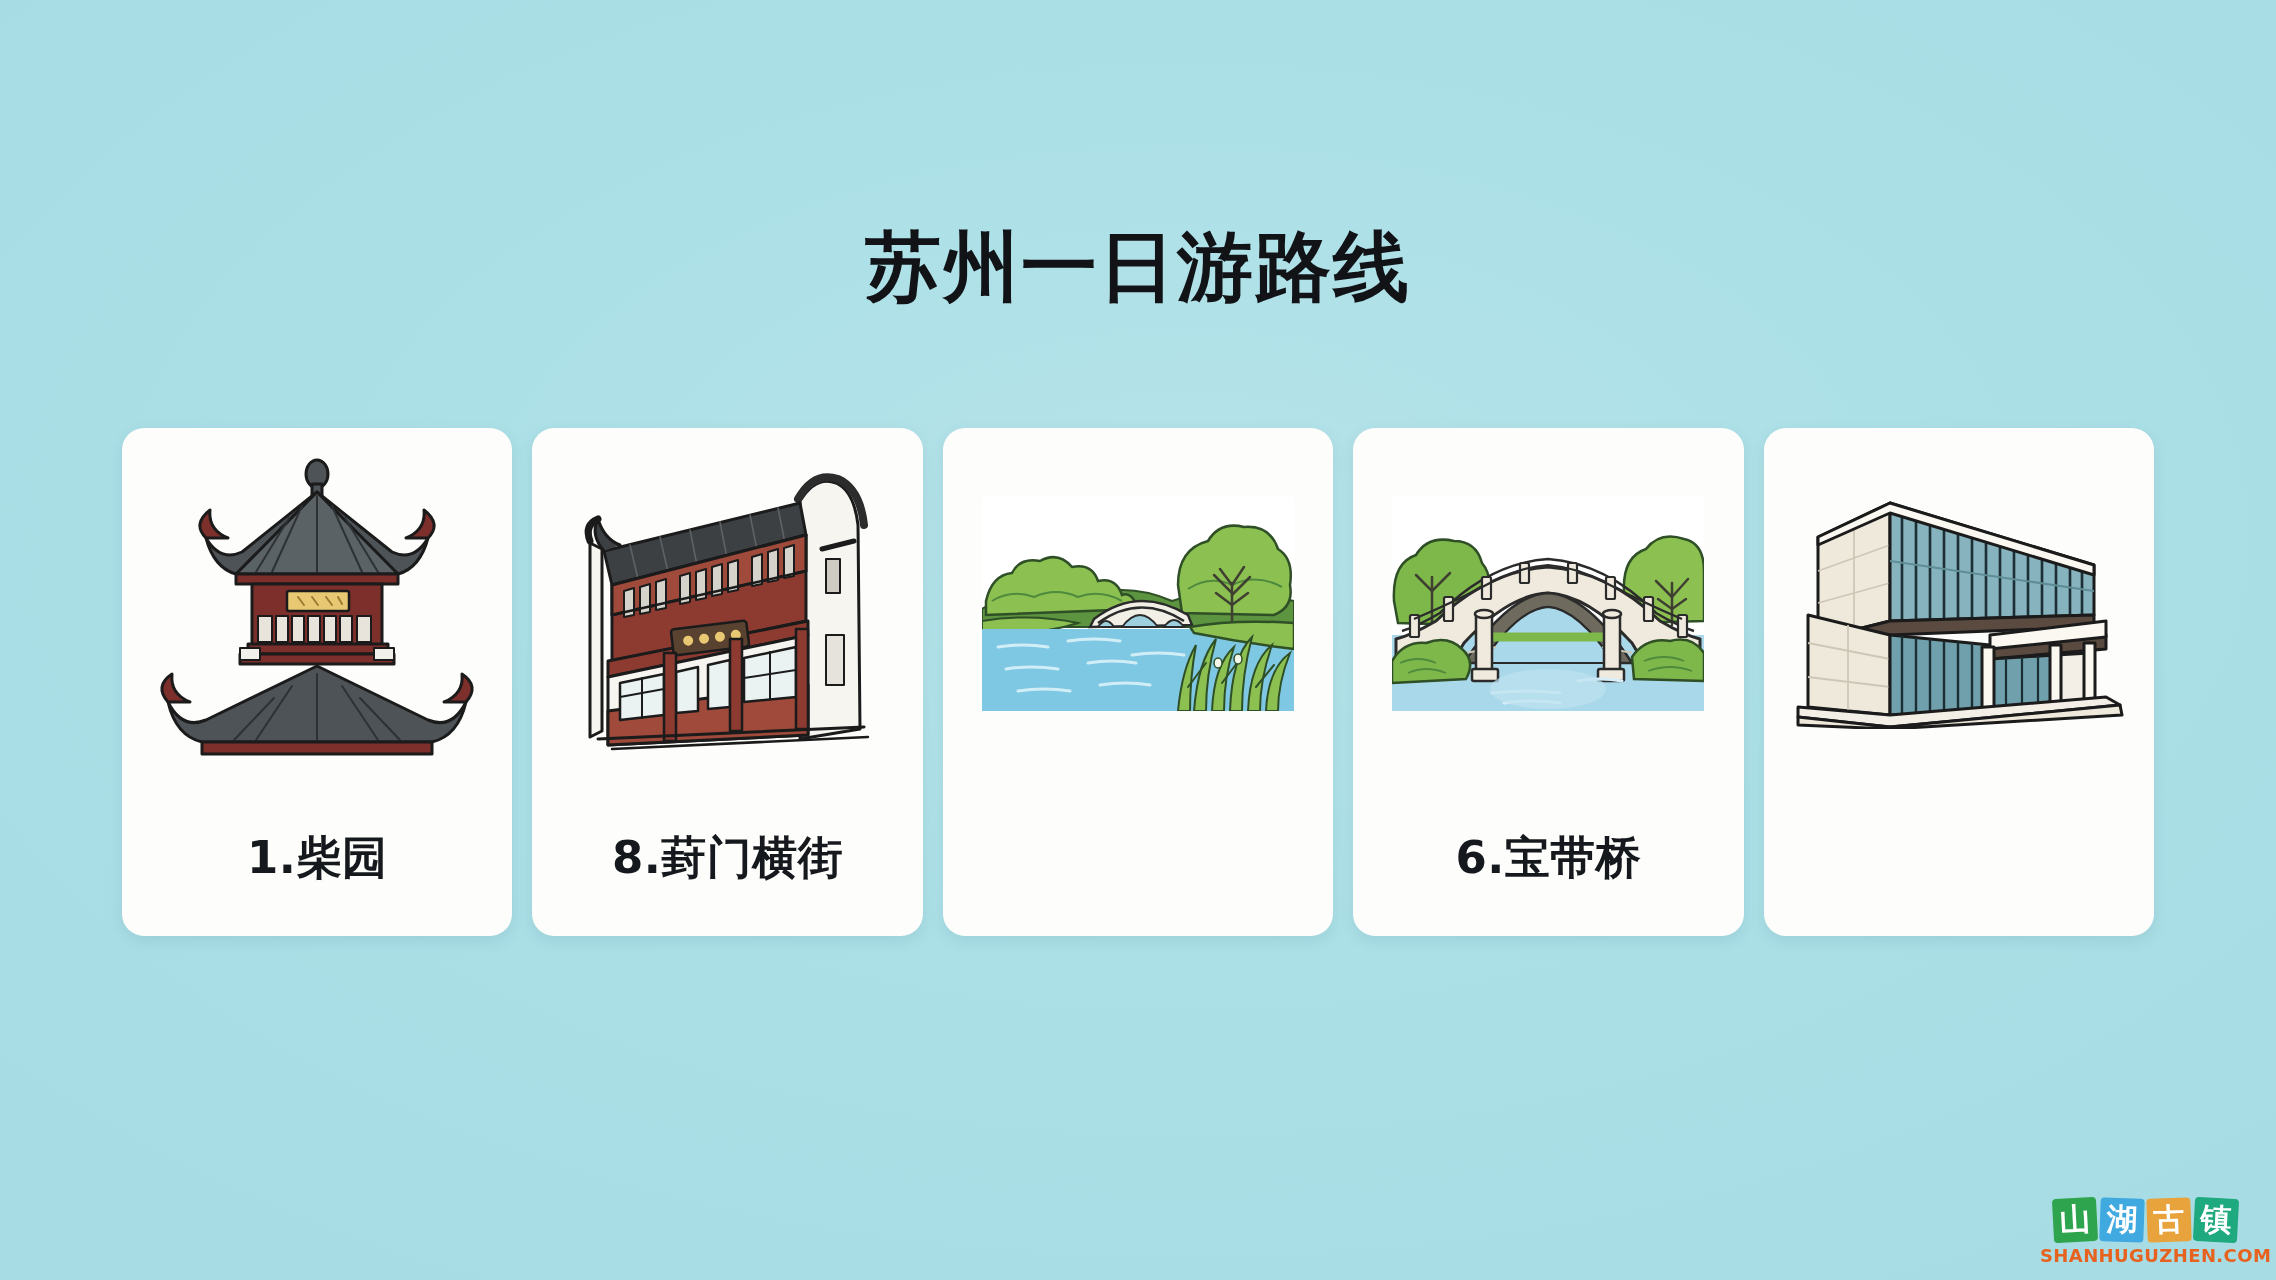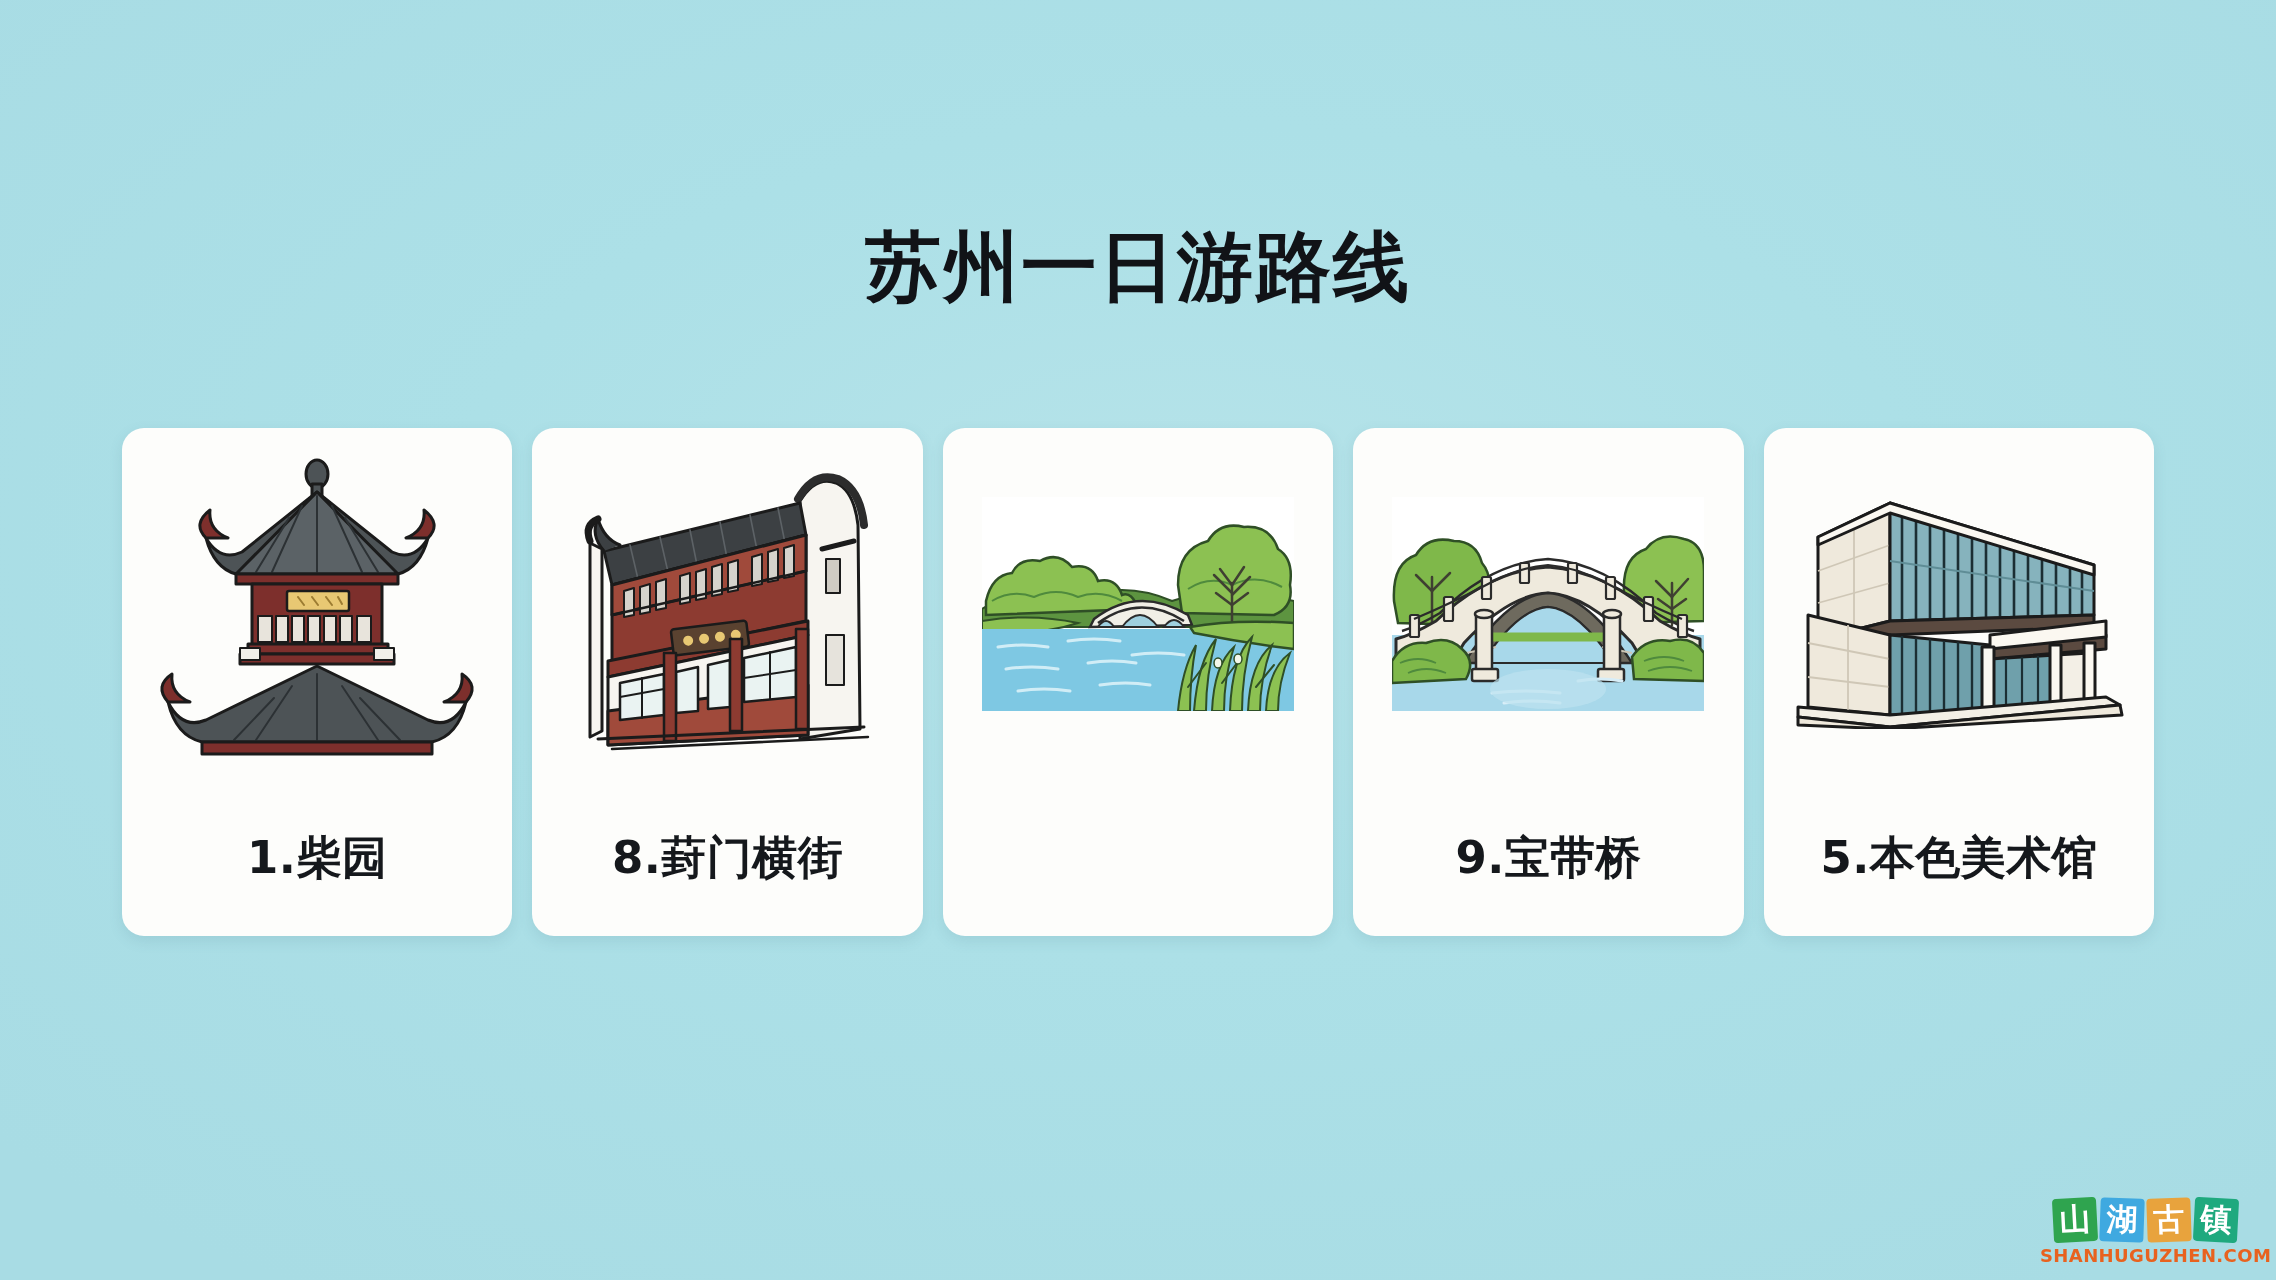--- a/index.html
+++ b/index.html
@@ -431,21 +431,21 @@
 
             <g stroke="#d8eef8" stroke-width="3" stroke-linecap="round" fill="none">
               <path d="M100 196 Q134 192 168 196"></path>
               <path d="M186 184 Q208 180 230 184"></path>
               <path d="M112 206 Q140 202 168 206"></path>
             </g>
             <ellipse cx="156" cy="192" rx="58" ry="20" fill="#bde2f0" opacity="0.7"></ellipse>
           </g>
         </svg>
       </div>
-      <div class="card-label">9.宝带桥</div>
+      <div class="card-label">6.宝带桥</div>
     </div>
 
     <div class="card">
       <div class="card-art">
         <svg width="330" height="250" viewBox="0 0 330 250">
           <g stroke="#1b1b1b" stroke-width="3" stroke-linejoin="round">
 
             <path d="M24 58 L96 24 L96 142 L24 160 Z" fill="#efe9dc"></path>
             <g stroke="#cfc7b6" stroke-width="1.8">
               <path d="M24 92 L96 66"></path>
@@ -507,21 +507,20 @@
               <rect x="188" y="168" width="12" height="62"></rect>
               <rect x="256" y="166" width="11" height="60"></rect>
               <rect x="290" y="164" width="11" height="58"></rect>
             </g>
 
             <path d="M4 228 L96 236 L312 218 L326 226 L96 248 L4 238 Z" fill="#f3efe6"></path>
             <path d="M4 238 L96 248 L326 226 L328 236 L96 250 L4 246 Z" fill="#efe9dc"></path>
           </g>
         </svg>
       </div>
-      <div class="card-label">5.本色美术馆</div>
     </div>
 
   </div>
 
   <div class="watermark">
     <div class="wm-tiles">
       <span class="wm-tile t0">山</span>
       <span class="wm-tile t1">湖</span>
       <span class="wm-tile t2">古</span>
       <span class="wm-tile t3">镇</span>

